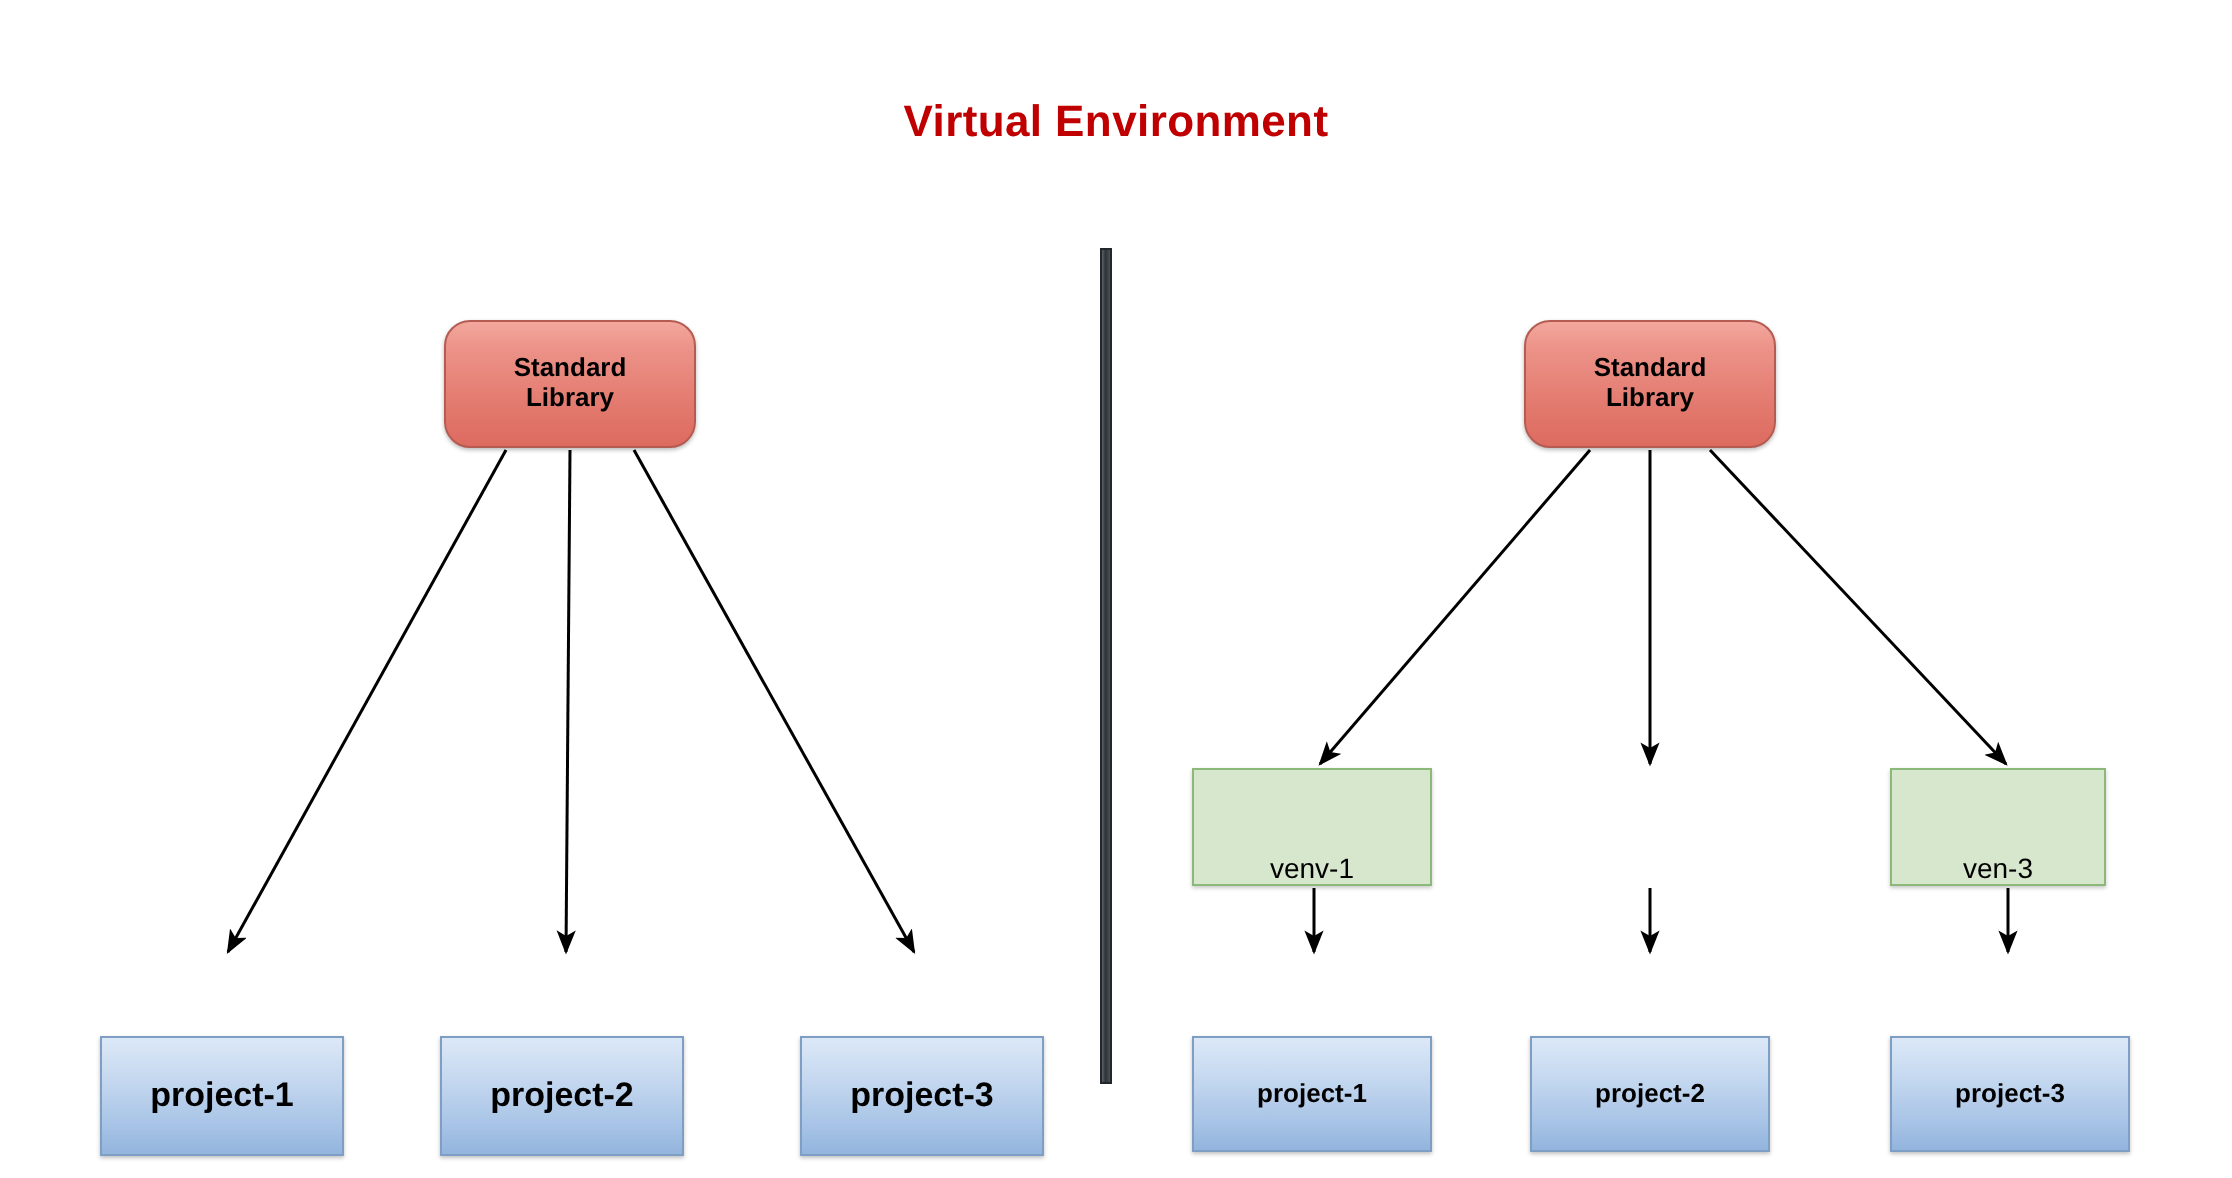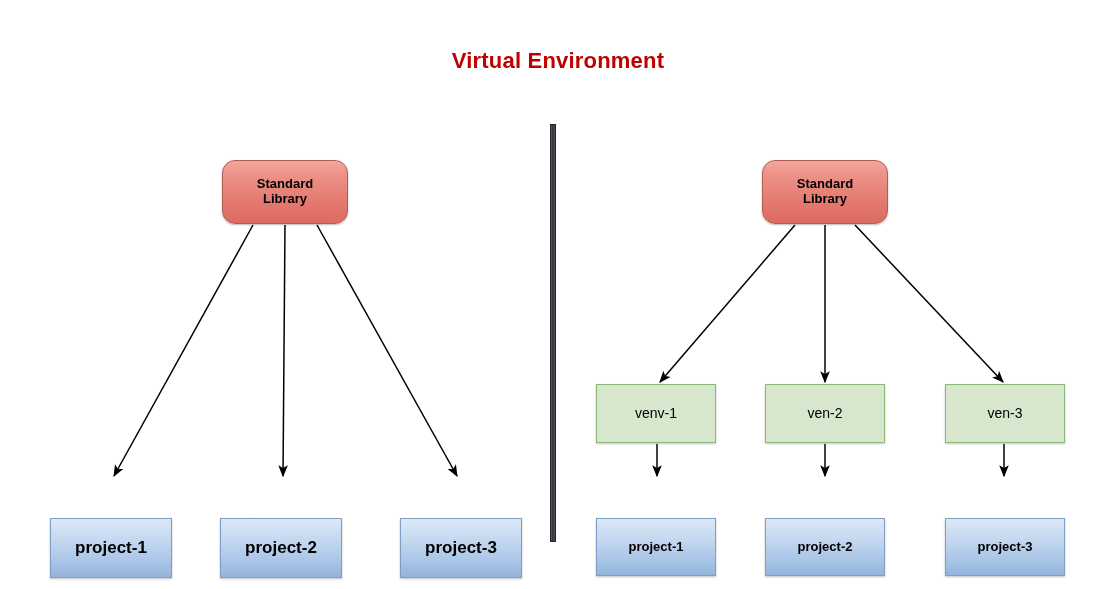--- a/index.html
+++ b/index.html
@@ -57,20 +57,21 @@
     font-size: 13px;
     font-weight: bold;
     justify-content: center;
   }
   .node-venv {
     border: 1px solid #8cb87a;
     background: #d7e7cd;
     box-shadow: 0 1px 2px rgba(0,0,0,0.22);
     font-size: 14px;
     font-weight: normal;
+    align-items: flex-end;
   }
   .node-project {
     border: 1px solid #7f9ec4;
     background: linear-gradient(to bottom, #dce8f7 0%, #c6d9f0 34%, #a7c3e6 76%, #93b4dd 100%);
     box-shadow: 0 1px 2px rgba(0,0,0,0.25);
     margin-top: 40px;
   }
   .node-project.big { font-size: 17px; font-weight: bold; }
   .node-project.small { font-size: 13px; font-weight: bold; }
   #edges {
@@ -130,24 +131,21 @@
   <div class="node node-stdlib" style="left: 762px; top: 160px; width: 126px; height: 64px;">
     <div>
       <div>Standard</div>
       <div>Library</div>
     </div>
   </div>
 
   <div class="node node-venv" style="left: 596px; top: 384px; width: 120px; height: 59px;">
     <span>venv-1</span>
   </div>
-  <div class="node node-venv" style="left: 765px; top: 384px; width: 120px; height: 59px;">
-    <span>ven-2</span>
-  </div>
-  <div class="node node-venv" style="left: 945px; top: 384px; width: 120px; height: 59px;">
+  <div class="node node-venv" style="left: 945px; top: 384px; width: 108px; height: 59px;">
     <span>ven-3</span>
   </div>
 
   <div class="node node-project small" style="left: 596px; top: 478px; width: 120px; height: 58px;">
     <span>project-1</span>
   </div>
   <div class="node node-project small" style="left: 765px; top: 478px; width: 120px; height: 58px;">
     <span>project-2</span>
   </div>
   <div class="node node-project small" style="left: 945px; top: 478px; width: 120px; height: 58px;">

